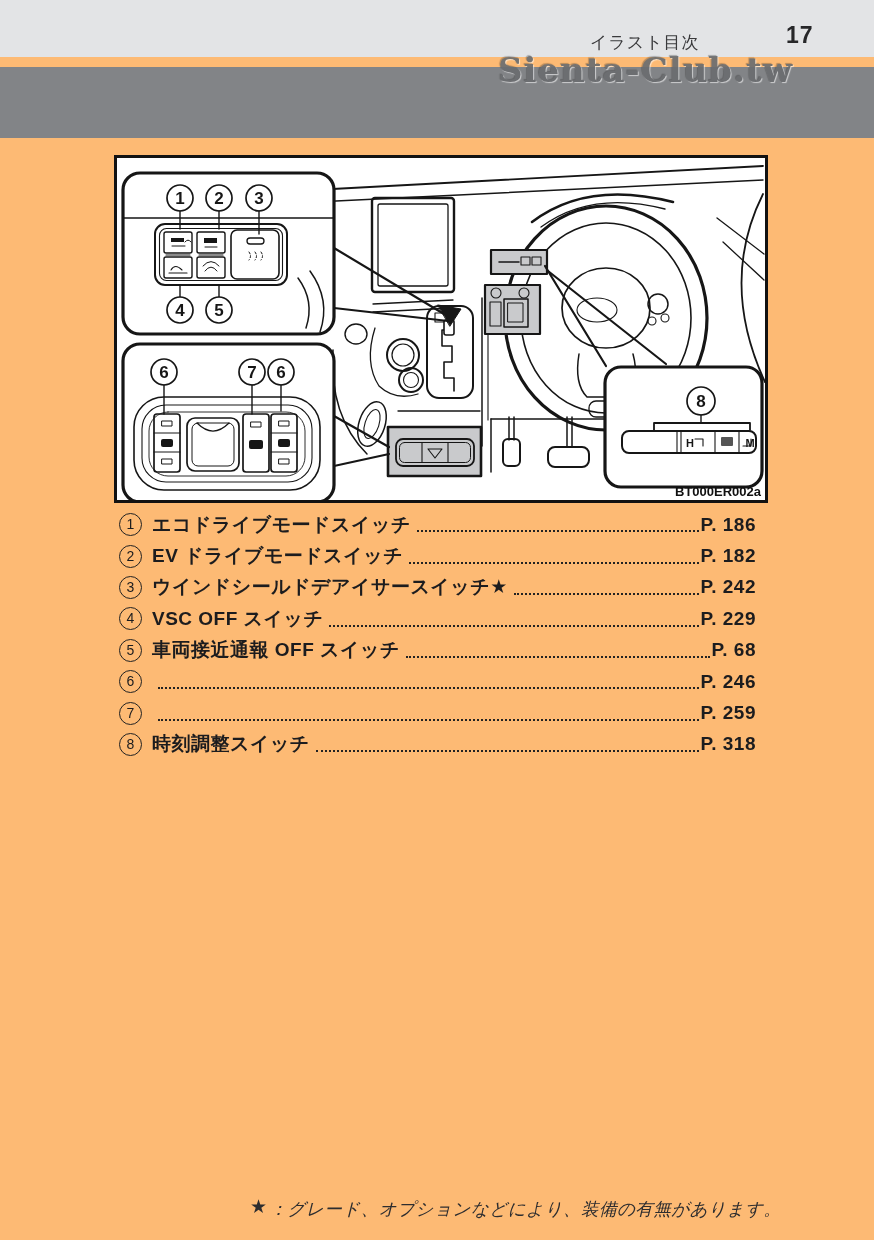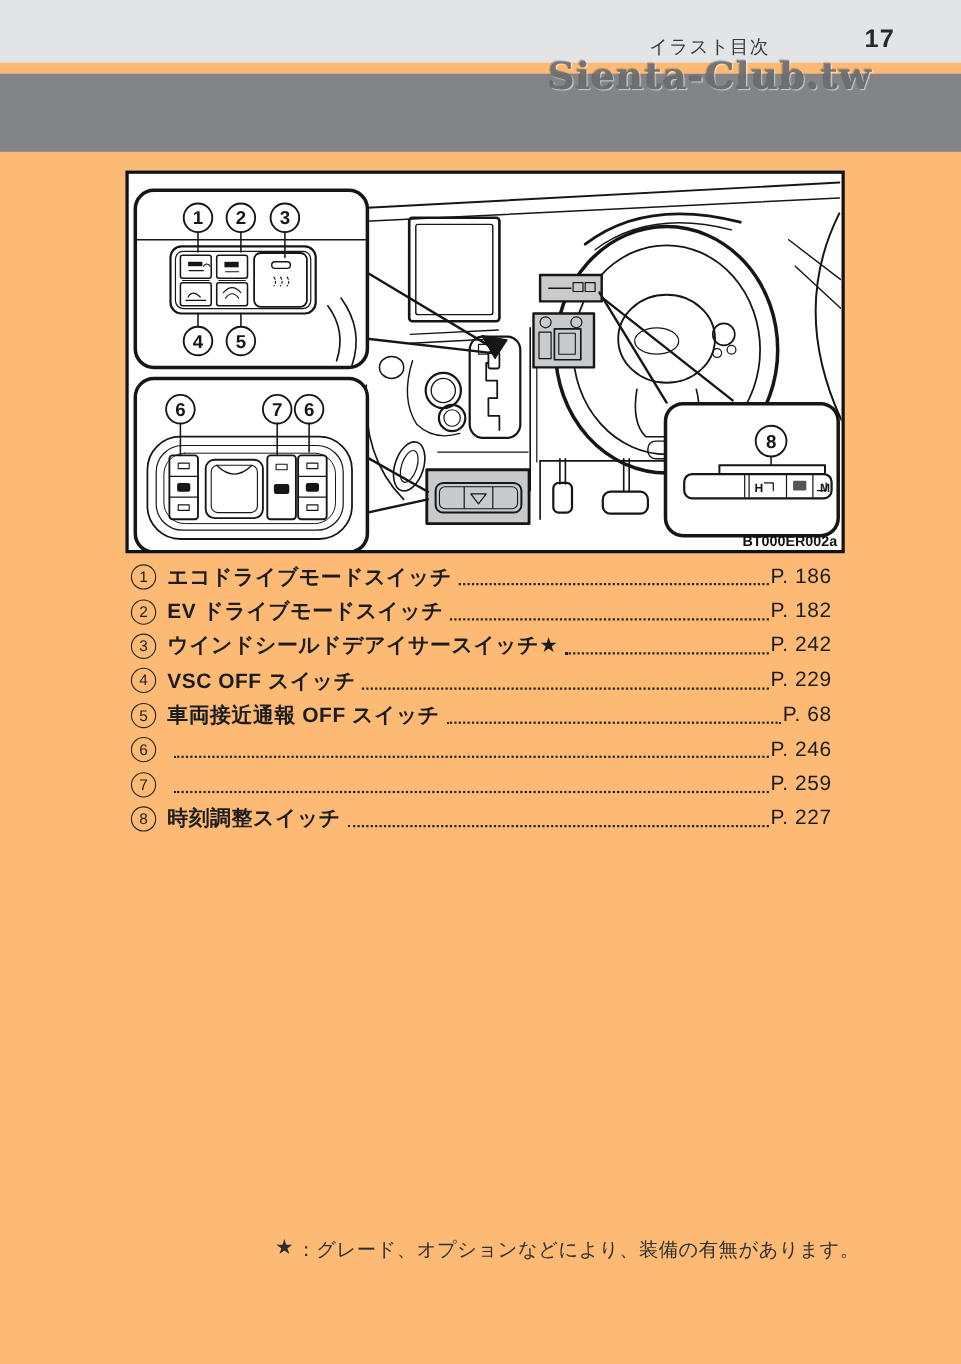--- a/index.html
+++ b/index.html
@@ -14,22 +14,22 @@
              text-shadow:1px 1px 1px rgba(255,255,255,.65),-1px -1px 1px rgba(40,40,40,.35);z-index:5;}
   .figure-frame{position:absolute;left:114px;top:155px;width:654px;height:348px;border:3px solid #121212;
                 background:#fff;box-sizing:border-box;}
   .figure-frame svg{display:block;}
   .index-list{position:absolute;left:119px;top:509px;width:637px;}
   .index-row{display:flex;align-items:center;height:31.4px;}
   .num-circle{flex:none;width:21px;height:21px;border:1.6px solid #222;border-radius:50%;
               font-size:14px;line-height:21px;text-align:center;margin-right:10px;color:#1c1c1e;}
   .item-label{font-size:19px;font-weight:bold;white-space:nowrap;letter-spacing:.5px;}
   .leader{flex:1;align-self:flex-end;height:0;border-bottom:2.6px dotted #222;margin:0 2px 8px 6px;min-width:18px;}
-  .item-page{font-size:19px;font-weight:normal;white-space:nowrap;letter-spacing:.5px;}
-  .footnote{position:absolute;left:250px;top:1124px;font-size:17.5px;color:#2d2d2f;letter-spacing:.5px;}
+  .item-page{font-size:19px;font-weight:bold;white-space:nowrap;letter-spacing:.5px;}
+  .footnote{position:absolute;left:250px;top:1197px;font-size:17.5px;color:#2d2d2f;letter-spacing:.5px;font-style:italic;}
   .footnote .star{font-size:19px;position:relative;top:-2px;margin-right:2px;}
 </style>
 </head>
 <body>
 
 <div class="page">
 
   <div class="header-strip">
     <div class="header-title">イラスト目次</div>
     <div class="page-number">17</div>
@@ -279,21 +279,21 @@
     </div>
     <div class="index-row">
       <span class="num-circle">7</span>
       <span class="leader"></span>
       <span class="item-page">P. 259</span>
     </div>
     <div class="index-row">
       <span class="num-circle">8</span>
       <span class="item-label">時刻調整スイッチ</span>
       <span class="leader"></span>
-      <span class="item-page">P. 227</span>
+      <span class="item-page">P. 318</span>
     </div>
   </div>
 
   <div class="footnote">
     <span class="star">★</span><span>：グレード、オプションなどにより、装備の有無があります。</span>
   </div>
 
 </div>
 
 </body></html>

